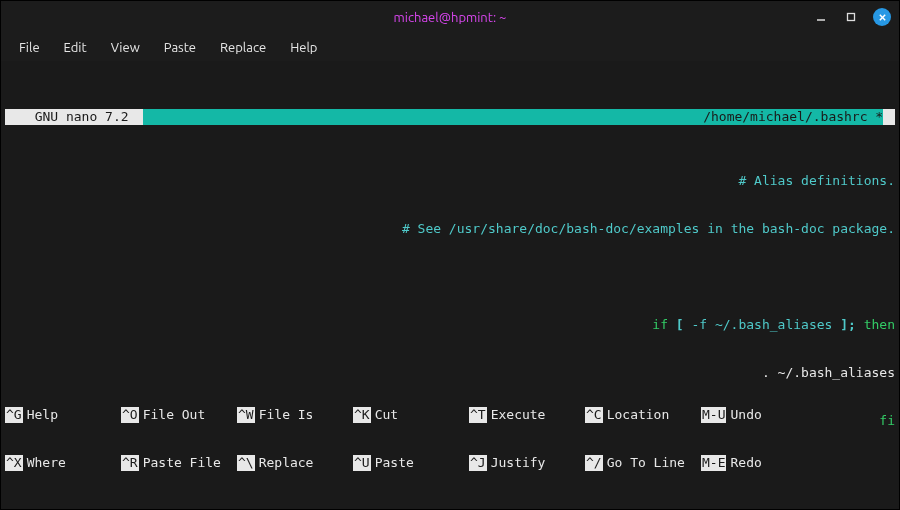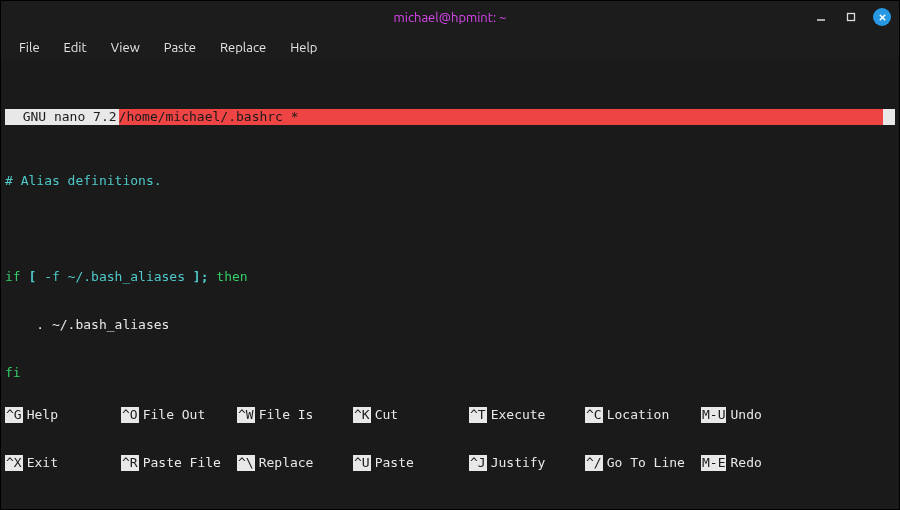--- a/index.html
+++ b/index.html
@@ -77,34 +77,34 @@
     white-space: pre;
   }
   .nano-header {
     display: flex;
     color: #e8e8e8;
     margin-bottom: 0;
   }
   .nano-header-left {
     background: #e8e8e8;
     color: #1a1a1a;
-    padding: 0 2px;
+    padding: 0 14px;
   }
   .nano-header-mid {
-    background: #ef4444;
+    background: #14b8a6;
     color: #1a1a1a;
     flex: 1;
-    text-align: left;
+    text-align: right;
   }
   .nano-header-right {
     background: #e8e8e8;
     color: #1a1a1a;
     padding: 0 4px 0 0;
   }
-  .ln { display: block; min-height: 16px; }
+  .ln { display: block; min-height: 16px; text-align: right; }
   .c-teal { color: #4fc9c9; }
   .c-green { color: #33cc66; }
   .c-white { color: #e8e8e8; }
   .c-bold { font-weight: bold; }
   .shortcut-row {
     display: flex;
   }
   .shortcut {
     display: inline-flex;
     width: 116px;
@@ -162,20 +162,21 @@
 
 <div class="terminal">
 
   <div class="nano-header">
     <span class="nano-header-left">  GNU nano 7.2</span>
     <span class="nano-header-mid">/home/michael/.bashrc *</span>
     <span class="nano-header-right"> </span>
   </div>
 
   <span class="ln c-teal"># Alias definitions.</span>
+  <span class="ln c-teal"># See /usr/share/doc/bash-doc/examples in the bash-doc package.</span>
   <span class="ln"> </span>
   <span class="ln"><span class="c-green">if</span><span class="c-teal c-bold"> [ </span><span class="c-teal">-f ~/.bash_aliases</span><span class="c-teal c-bold"> ]; </span><span class="c-green">then</span></span>
   <span class="ln c-white">    . ~/.bash_aliases</span>
   <span class="ln c-green">fi</span>
   
   
   
   
   
   
@@ -191,21 +192,21 @@
     <div class="shortcut-row">
       <span class="shortcut"><span class="sk">^G</span><span class="sl">Help</span></span>
       <span class="shortcut"><span class="sk">^O</span><span class="sl">File Out</span></span>
       <span class="shortcut"><span class="sk">^W</span><span class="sl">File Is</span></span>
       <span class="shortcut"><span class="sk">^K</span><span class="sl">Cut</span></span>
       <span class="shortcut"><span class="sk">^T</span><span class="sl">Execute</span></span>
       <span class="shortcut"><span class="sk">^C</span><span class="sl">Location</span></span>
       <span class="shortcut shortcut-narrow"><span class="sk">M-U</span><span class="sl">Undo</span></span>
     </div>
     <div class="shortcut-row">
-      <span class="shortcut"><span class="sk">^X</span><span class="sl">Exit</span></span>
+      <span class="shortcut"><span class="sk">^X</span><span class="sl">Where</span></span>
       <span class="shortcut"><span class="sk">^R</span><span class="sl">Paste File</span></span>
       <span class="shortcut"><span class="sk">^\</span><span class="sl">Replace</span></span>
       <span class="shortcut"><span class="sk">^U</span><span class="sl">Paste</span></span>
       <span class="shortcut"><span class="sk">^J</span><span class="sl">Justify</span></span>
       <span class="shortcut"><span class="sk">^/</span><span class="sl">Go To Line</span></span>
       <span class="shortcut shortcut-narrow"><span class="sk">M-E</span><span class="sl">Redo</span></span>
     </div>
   </div>
 
 </div>

